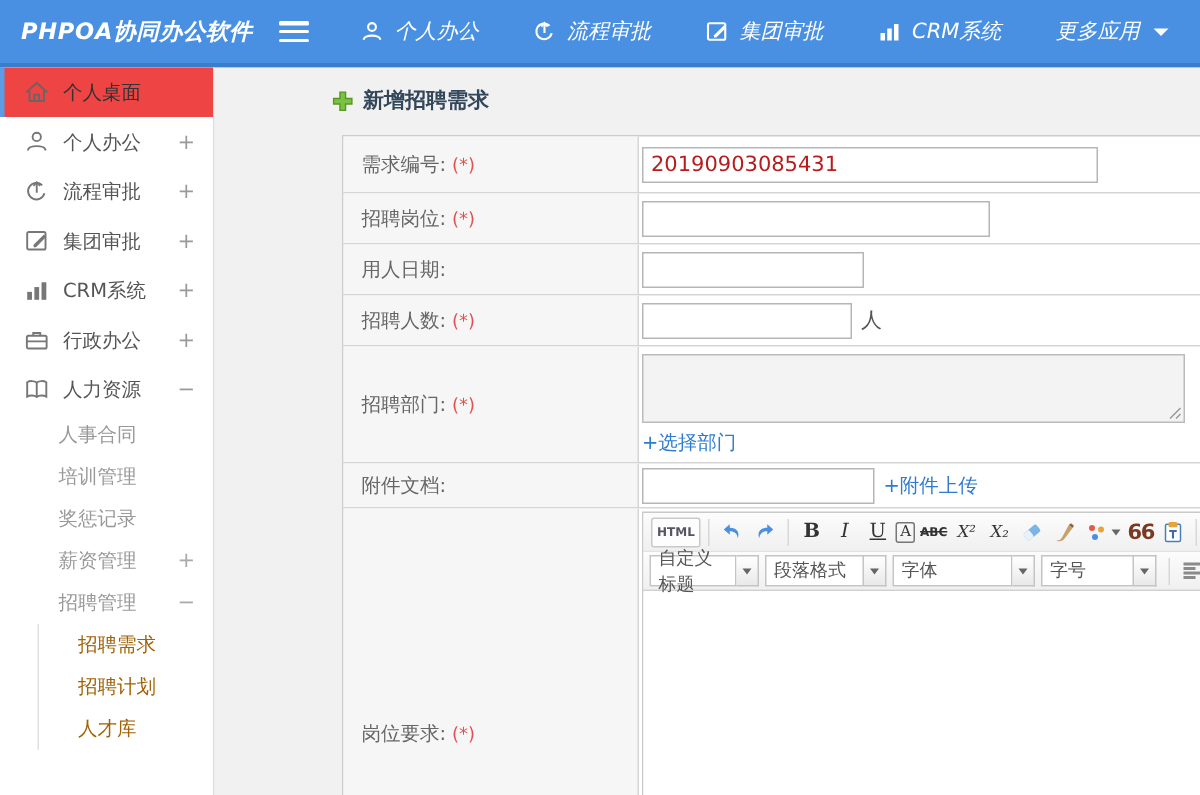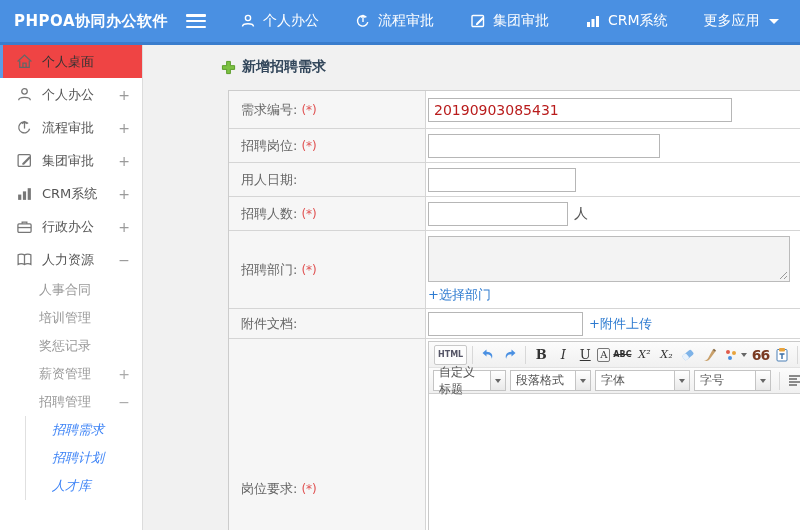--- a/index.html
+++ b/index.html
@@ -2,39 +2,39 @@
 <html><head>
 <meta charset="utf-8">
 <style>
   * { margin:0; padding:0; box-sizing:border-box; }
   html,body { background:#fff; }
   body { font-family:"DejaVu Sans","Liberation Sans",sans-serif; }
   .app { position:relative; width:800px; height:530px; overflow:hidden; background:#f1f1f1; }
 
   
   .topbar { position:absolute; left:0; top:0; width:800px; height:45px;
-    background:#4a90e2; border-bottom:3px solid #3a7dcd; display:flex; align-items:center; }
+    background:#4a90e2; border-bottom:3px solid #3a7dcd; display:flex; align-items:center;font-style:italic; }
   .logo { width:186px; padding-left:14px; color:#fff; font-size:15px; font-weight:bold; letter-spacing:0.5px; }
   .hamburger { width:20px; height:14px; display:flex; flex-direction:column; justify-content:space-between; cursor:pointer; margin-right:34px; }
   .hamburger span { display:block; height:2.5px; background:#fff; border-radius:1px; }
   .topnav { display:flex; align-items:center; gap:36px; }
   .topnav .nav-item { display:flex; align-items:center; gap:7px; color:#fff; font-size:14px; cursor:pointer; }
   .topnav svg { display:block; }
   .caret-down { width:0; height:0; border-left:5px solid transparent; border-right:5px solid transparent; border-top:5px solid #fff; margin-left:2px; }
 
   
   .sidebar { position:absolute; left:0; top:45px; width:143px; bottom:0; background:#fff; border-right:1px solid #dcdcdc; }
   .sd-item { height:33px; display:flex; align-items:center; padding:0 12px 0 13px; font-size:13px; color:#555; cursor:pointer; border-left:3px solid transparent; }
   .sd-item .sd-ico { width:17px; height:17px; margin-right:9px; flex:0 0 auto; }
   .sd-item .expander { margin-left:auto; color:#9a9a9a; font-size:14px; font-weight:400; }
   .sd-item.active { background:#ef4444; border-left:3px solid #5c9ce6; color:#333; }
   .sd-sub .sd-item { height:28px; padding-left:36px; color:#999; }
   .sd-sub .sd-item .expander { color:#aaa; }
   .sd-subsub { margin-left:25px; border-left:1px solid #e0e0e0; }
-  .sd-subsub .sd-item { height:28px; padding-left:23px; color:#3b82f6;font-style:italic; }
+  .sd-subsub .sd-item { height:28px; padding-left:23px; color:#a16207; }
 
   
   .main { position:absolute; left:143px; top:45px; right:0; bottom:0; background:#f1f1f1; overflow:hidden; }
   .page-title { position:absolute; left:78px; top:13px; display:flex; align-items:center; gap:6px;
     font-size:14px; font-weight:bold; color:#33475b; }
   .page-title svg { display:block; }
 
   .form-table { position:absolute; left:85px; top:45px; width:648px; background:#fff;
     border:1px solid #ccc; border-bottom:none; }
   .frow { display:flex; border-bottom:1px solid #d5d5d5; }

